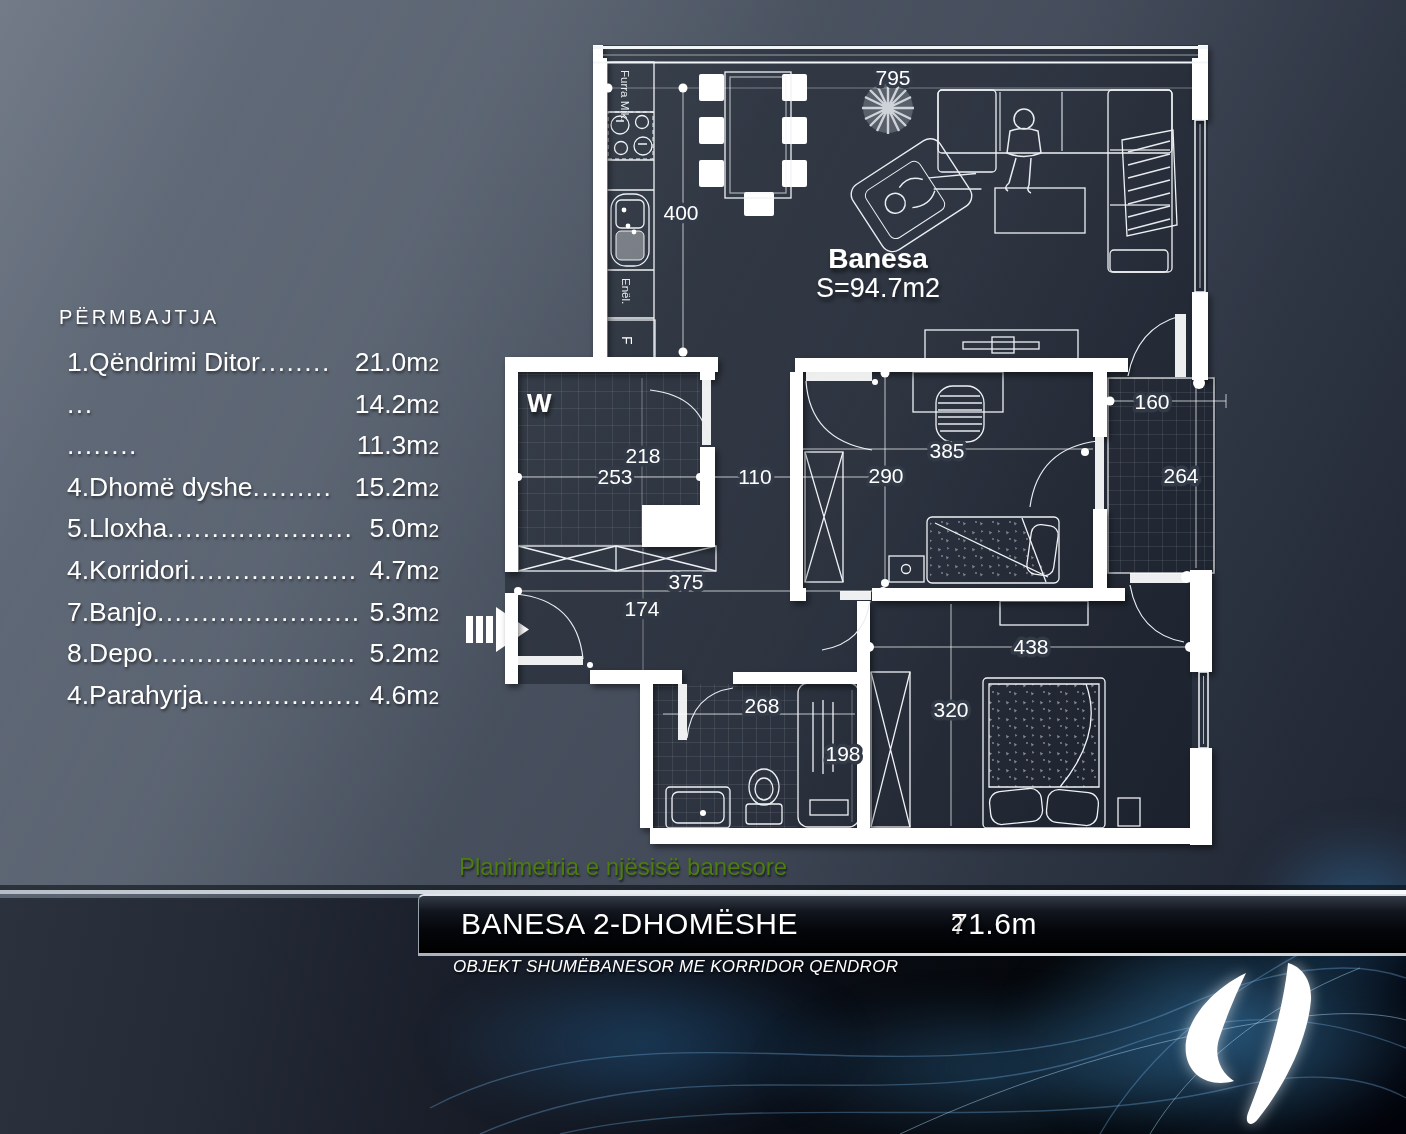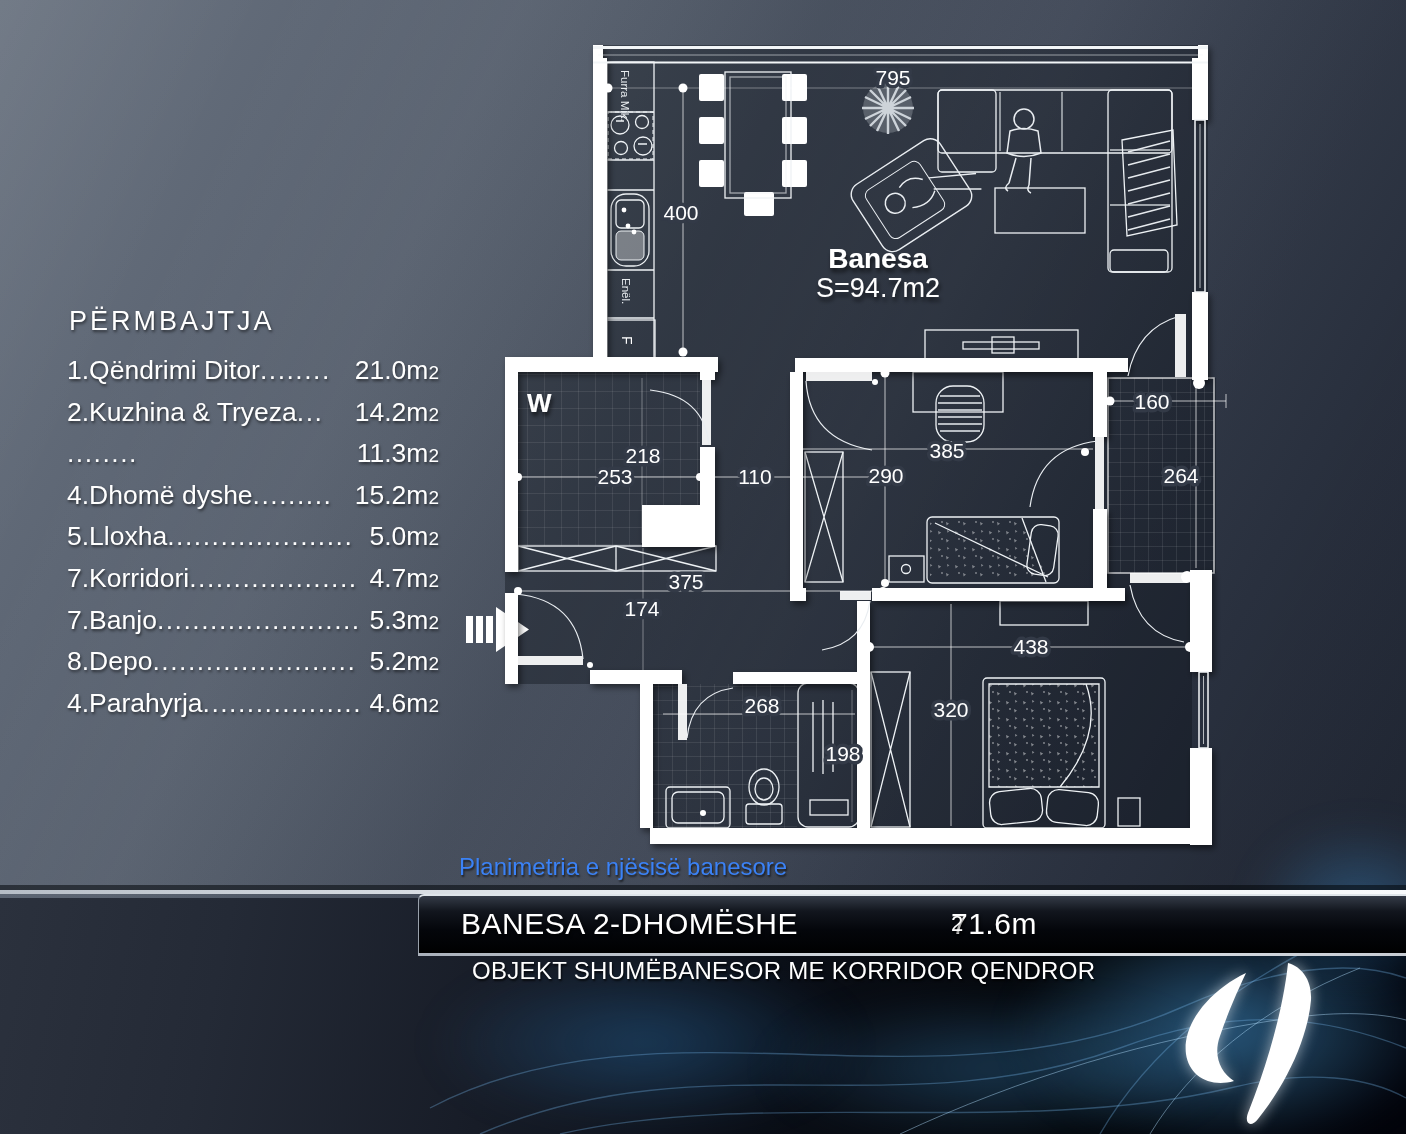--- a/index.html
+++ b/index.html
@@ -10,21 +10,21 @@
   }
   
   body{background:linear-gradient(118deg,#6b7481 0%,#5d6674 18%,#525b69 34%,#454d5c 50%,#373f4e 64%,#2c3342 78%,#242b39 90%,#202634 100%);}
   .abs{position:absolute;}
   #bg-stripes{inset:0;
     background:
       linear-gradient(115deg,rgba(255,255,255,.05) 0%,rgba(255,255,255,0) 14%,rgba(255,255,255,.035) 27%,rgba(0,0,0,.04) 43%,rgba(255,255,255,.025) 56%,rgba(0,0,0,.06) 74%,rgba(0,0,0,.1) 100%);
   }
   
   #legend{left:55px;top:306px;width:384px;color:#fff;text-shadow:1px 2px 3px rgba(0,0,0,.55);}
-  #legend h2{margin:0 0 14px 14px;font-size:27px;font-weight:normal;letter-spacing:3px;}
+  #legend h2{margin:0 0 14px 4px;font-size:20px;font-weight:normal;letter-spacing:3px;}
   .leg-row{display:flex;align-items:baseline;font-size:26.5px;line-height:39.6px;white-space:nowrap;margin-left:12px;}
   .leg-dots{flex:1;overflow:hidden;letter-spacing:1.5px;}
   .leg-sub{font-size:19px;}
   
   #plan{left:0;top:0;}
   .wall{fill:#ffffff;}
   .furn{stroke:#eef2f5;stroke-width:1.3;fill:none;}
   .furnw{fill:#ffffff;}
   .arc{stroke:#e9edf1;stroke-width:1.2;fill:none;}
   .leaf{fill:rgba(255,255,255,.92);}
@@ -45,22 +45,22 @@
   #title-bar{left:418px;top:894px;right:0;height:58px;
     background:linear-gradient(180deg,#343b47 0%,#12161e 26%,#04060b 58%,#000 100%);
     border-top:2px solid #dfe5ea;border-left:1px solid #99a1ab;border-radius:6px 0 0 0;
     color:#fff;}
   #title-bar span{position:absolute;top:50%;transform:translateY(-52%);font-size:30px;letter-spacing:.5px;text-shadow:1px 2px 3px rgba(0,0,0,.8);white-space:nowrap;}
   #bar-title{left:42px;}
   #bar-area{left:532px;}
   #bar-area .leg-sub{font-size:22px;}
   #bar-brand{left:686px;letter-spacing:1.5px;}
   #bar-underline{left:418px;top:953px;right:0;height:3px;background:linear-gradient(90deg,#aab1bb,#dfe3e8 60%,#c7ccd3);}
-  #caption{left:459px;top:853px;font-size:24px;color:#3b82f6;text-shadow:1px 2px 2px rgba(0,0,0,.6);text-align:center;}
-  #subtitle{left:472px;top:957px;font-size:24px;color:#fff;letter-spacing:.3px;text-shadow:1px 2px 2px rgba(0,0,0,.7);}
+  #caption{left:459px;top:853px;font-size:24px;color:#4d7c0f;text-shadow:1px 2px 2px rgba(0,0,0,.6);text-align:center;}
+  #subtitle{left:453px;top:957px;font-size:17px;color:#fff;letter-spacing:.3px;text-shadow:1px 2px 2px rgba(0,0,0,.7);font-style:italic;}
   #logo{left:1168px;top:948px;filter:drop-shadow(0 0 7px rgba(255,255,255,.55));}
 </style>
 </head>
 <body>
 
 <div id="bg-stripes" class="abs"></div>
 
 <svg id="plan" class="abs" width="1406" height="1134" viewBox="0 0 1406 1134">
   <defs>
     <pattern id="tile" width="14" height="14" patternUnits="userSpaceOnUse">
@@ -361,21 +361,20 @@
 
 <div id="legend" class="abs">
   <h2>PËRMBAJTJA</h2>
   <div class="leg-row">
       <span>1.Qëndrimi Ditor</span>
       <span class="leg-dots">........</span>
       <span>21.0m</span>
       <span class="leg-sub">2</span>
     </div>
   <div class="leg-row">
-      <span>2.Kuzhina &amp; Tryeza</span>
       <span class="leg-dots">...</span>
       <span>14.2m</span>
       <span class="leg-sub">2</span>
     </div>
   <div class="leg-row">
       <span class="leg-dots">........</span>
       <span>11.3m</span>
       <span class="leg-sub">2</span>
     </div>
   <div class="leg-row">
@@ -384,21 +383,21 @@
       <span>15.2m</span>
       <span class="leg-sub">2</span>
     </div>
   <div class="leg-row">
       <span>5.Lloxha</span>
       <span class="leg-dots">.....................</span>
       <span>5.0m</span>
       <span class="leg-sub">2</span>
     </div>
   <div class="leg-row">
-      <span>7.Korridori</span>
+      <span>4.Korridori</span>
       <span class="leg-dots">...................</span>
       <span>4.7m</span>
       <span class="leg-sub">2</span>
     </div>
   <div class="leg-row">
       <span>7.Banjo</span>
       <span class="leg-dots">.......................</span>
       <span>5.3m</span>
       <span class="leg-sub">2</span>
     </div>

